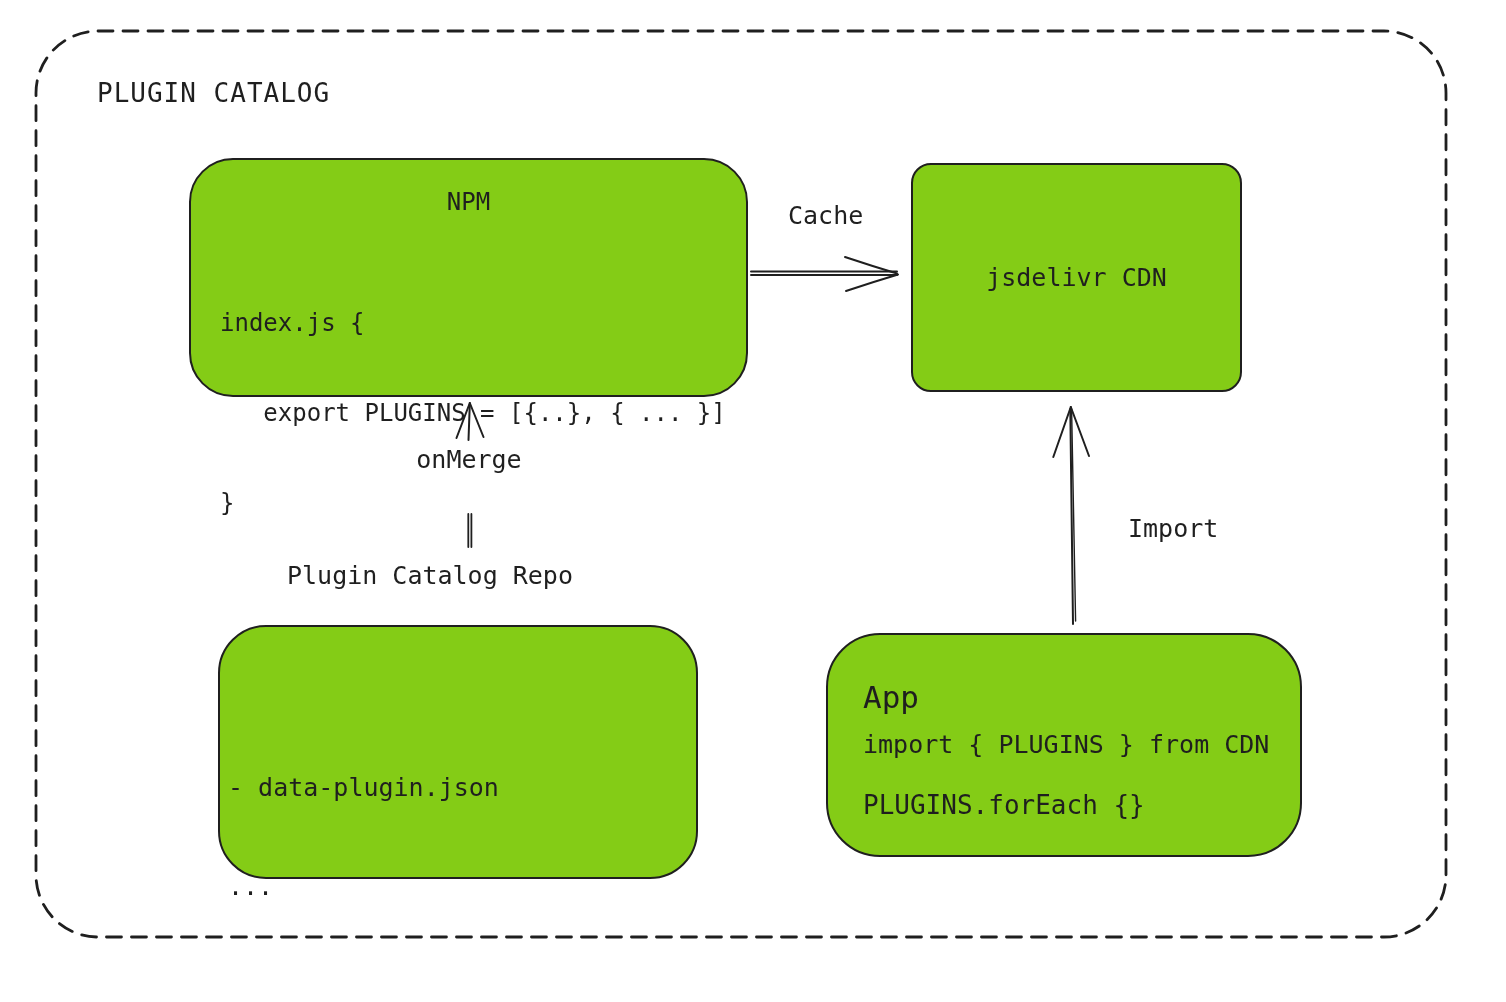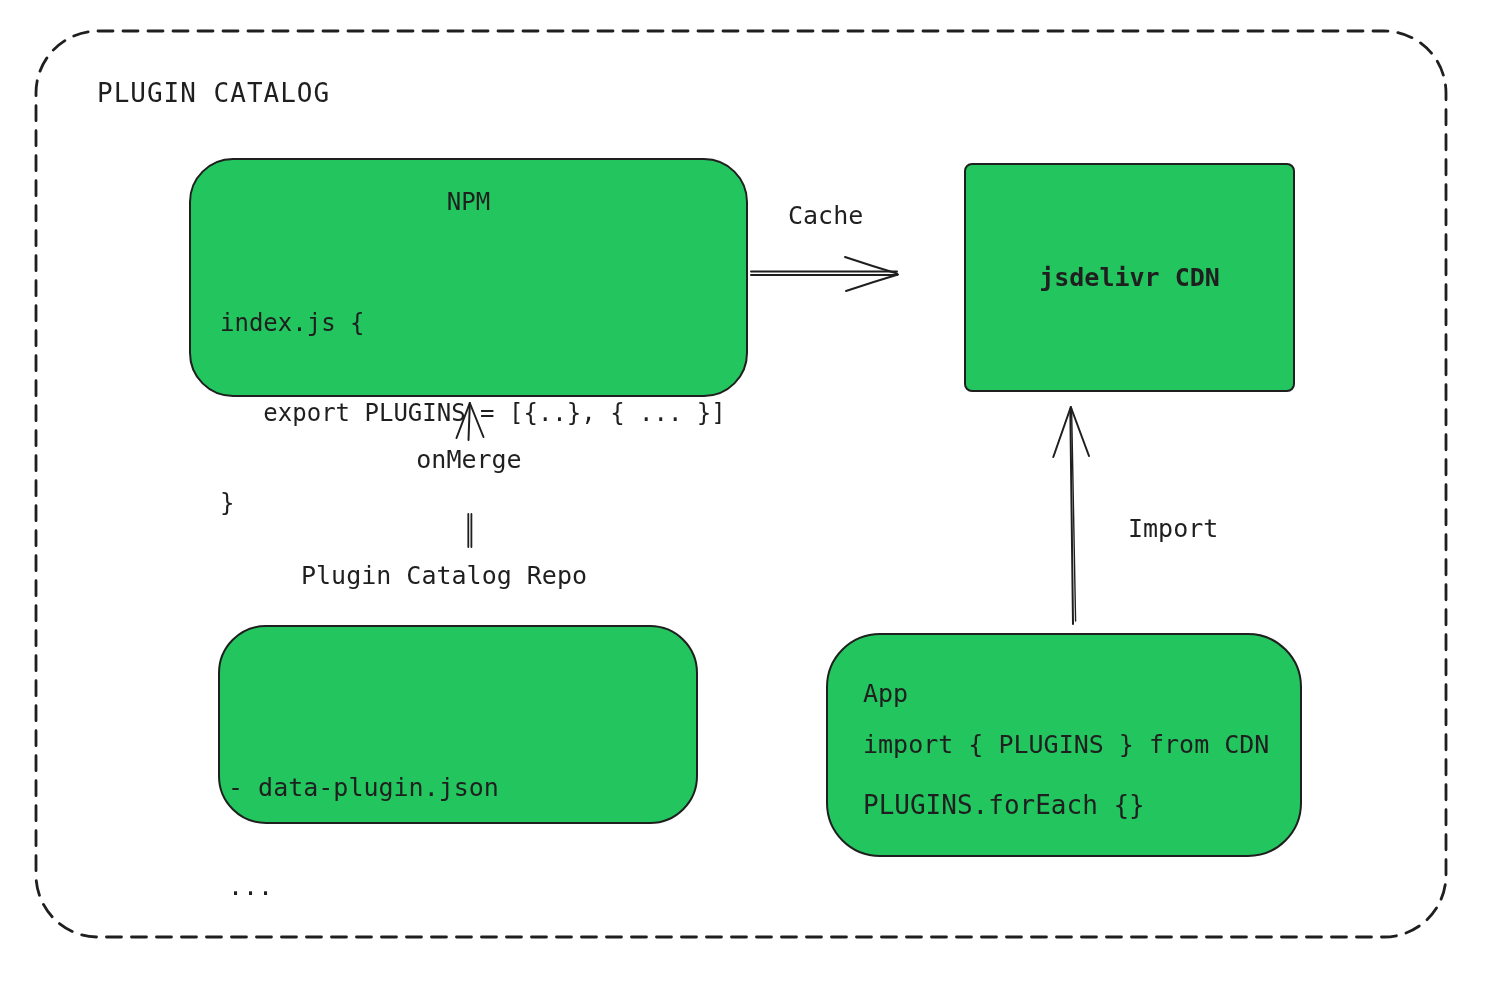--- a/index.html
+++ b/index.html
@@ -15,43 +15,43 @@
   svg.overlay {
     position: absolute;
     left: 0; top: 0;
     width: 1506px; height: 1002px;
     z-index: 1;
   }
   .node {
     position: absolute;
     box-sizing: border-box;
     border: 2.6px solid #1f1f1f;
-    background: #22c55e;
+    background: #84cc16;
     z-index: 2;
   }
   .node-npm   { left: 189px; top: 158px; width: 559px; height: 239px; border-radius: 44px; }
-  .node-cdn   { left: 964px; top: 163px; width: 331px; height: 229px; border-radius: 8px;
-                display: flex; align-items: center; justify-content: center; font-weight: bold; }
-  .node-repo  { left: 218px; top: 625px; width: 480px; height: 199px; border-radius: 48px; }
+  .node-cdn   { left: 911px; top: 163px; width: 331px; height: 229px; border-radius: 20px;
+                display: flex; align-items: center; justify-content: center; }
+  .node-repo  { left: 218px; top: 625px; width: 480px; height: 254px; border-radius: 48px; }
   .node-app   { left: 826px; top: 633px; width: 476px; height: 224px; border-radius: 54px; }
 
   .txt { color: #1f1f1f; }
   .npm-title  { position: absolute; left: 0; right: 0; top: 28px; text-align: center; font-size: 24px; }
   .npm-code   { position: absolute; left: 29px; top: 88px; font-size: 24px; line-height: 30px; white-space: pre; }
   .cdn-label  { font-size: 25px; }
   .repo-items { position: absolute; left: 8px; top: 78px; font-size: 25px; line-height: 33px; white-space: pre; }
-  .app-title  { position: absolute; left: 35px; top: 44px; font-size: 25px; }
+  .app-title  { position: absolute; left: 35px; top: 44px; font-size: 31px; }
   .app-line1  { position: absolute; left: 35px; top: 95px; font-size: 25px; white-space: pre; text-align: right; }
   .app-line2  { position: absolute; left: 35px; top: 155px; font-size: 26px; white-space: pre; }
 
   .floating { position: absolute; z-index: 2; font-size: 25px; }
   .diagram-title { left: 97px; top: 78px; font-size: 26px; letter-spacing: 1px; }
   .cache-label   { left: 788px; top: 201px; }
   .build-label   { left: 348px; top: 444px; width: 242px; text-align: center; line-height: 31px; }
-  .repo-label    { left: 287px; top: 561px; width: 300px; text-align: right; }
+  .repo-label    { left: 287px; top: 561px; width: 300px; text-align: left; }
   .import-label  { left: 1108px; top: 514px; margin-left: 20px; }
 </style>
 </head>
 <body>
 
 <div class="canvas">
 
   <svg class="overlay" viewBox="0 0 1506 1002" fill="none" stroke="#1f1f1f" stroke-linecap="round">
 
     <rect x="36" y="31" width="1410" height="906" rx="62" stroke-width="2.8" stroke-dasharray="15 10"></rect>

